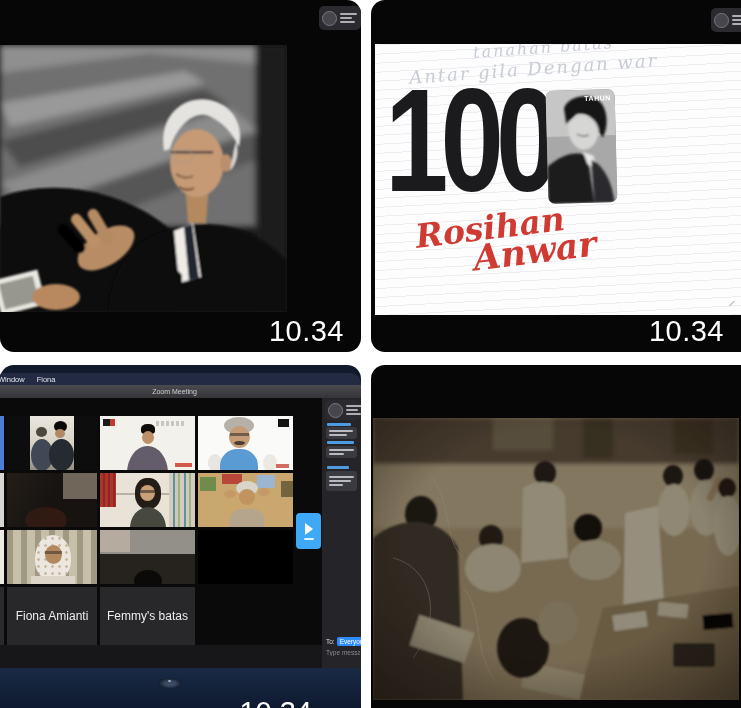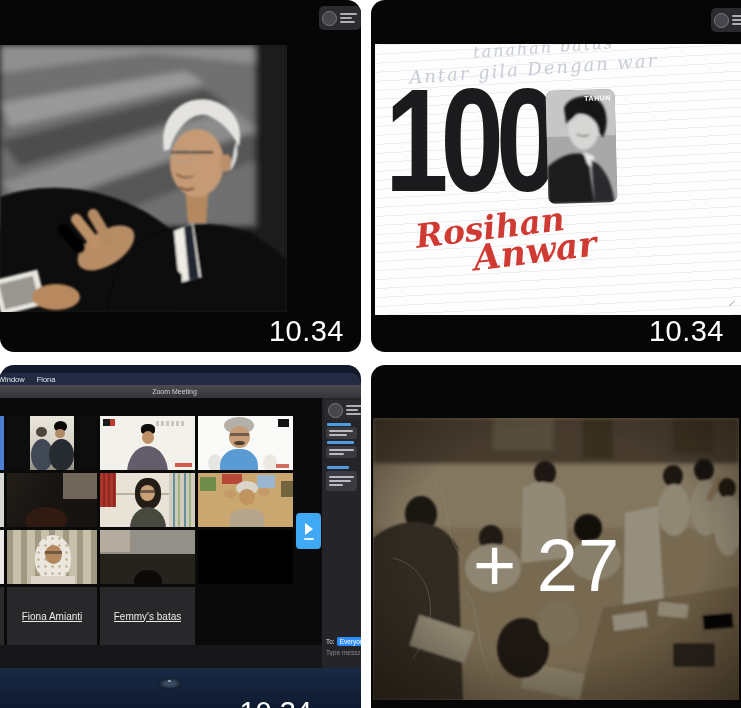--- a/index.html
+++ b/index.html
@@ -51,21 +51,21 @@
   .titlebar{height:13px;background:linear-gradient(#4a4a4f,#353539);display:flex;align-items:center;
             justify-content:center;font-size:7px;color:#cfcfd3;}
   .zbody{position:relative;height:270px;background:#0a0a0a;}
   .vt{position:absolute;background:#0d0d0d;overflow:hidden;}
   .vclip{position:absolute;top:0;bottom:0;overflow:hidden;}
   .b{position:absolute;border-radius:50%;}
   .r{position:absolute;}
   .sliver{position:absolute;left:12px;width:4px;height:54px;}
   .name-tile{position:absolute;background:#28282b;display:flex;align-items:center;
              justify-content:center;height:58px;}
-  .name-tile span{font-size:10px;color:#ececec;white-space:nowrap;overflow:hidden;text-decoration:underline;}
+  .name-tile span{font-size:12px;color:#ececec;white-space:nowrap;overflow:hidden;}
   .next-btn{position:absolute;left:308px;top:115px;width:25px;height:36px;background:#3fa9f5;
             border-radius:4px;display:flex;flex-direction:column;align-items:center;
             justify-content:center;gap:3px;}
   .next-btn .tri{width:0;height:0;border-left:8px solid #fff;border-top:6px solid transparent;
             border-bottom:6px solid transparent;}
   .next-btn .lbl{width:10px;height:2px;background:rgba(255,255,255,.85);border-radius:1px;}
   .chat{position:absolute;left:334px;top:0;width:39px;height:270px;background:#242429;}
   .chat .cbadge{left:3px;top:2px;width:36px;height:20px;}
   .cname{position:absolute;left:5px;height:3px;background:#4e9be0;border-radius:1px;}
   .cbub{position:absolute;left:4px;width:31px;background:#3a3a41;border-radius:3px;
@@ -382,16 +382,15 @@
         <ellipse cx="185" cy="205" rx="20" ry="22" fill="#c2b088"></ellipse>
       </g>
       <g stroke="#e8dcc4" stroke-width="1" opacity=".4" fill="none">
         <path d="M20,140 C60,150 70,200 40,240"></path>
         <path d="M90,170 C110,190 100,230 120,260"></path>
         <path d="M60,60 C80,90 70,120 90,140"></path>
       </g>
       <rect width="366" height="282" fill="url(#vg)"></rect>
     </svg>
     <div class="photo-overlay"></div>
-    <div class="overflow-count">+ 27</div>
   </section>
 
 </div>
 
 </body></html>

